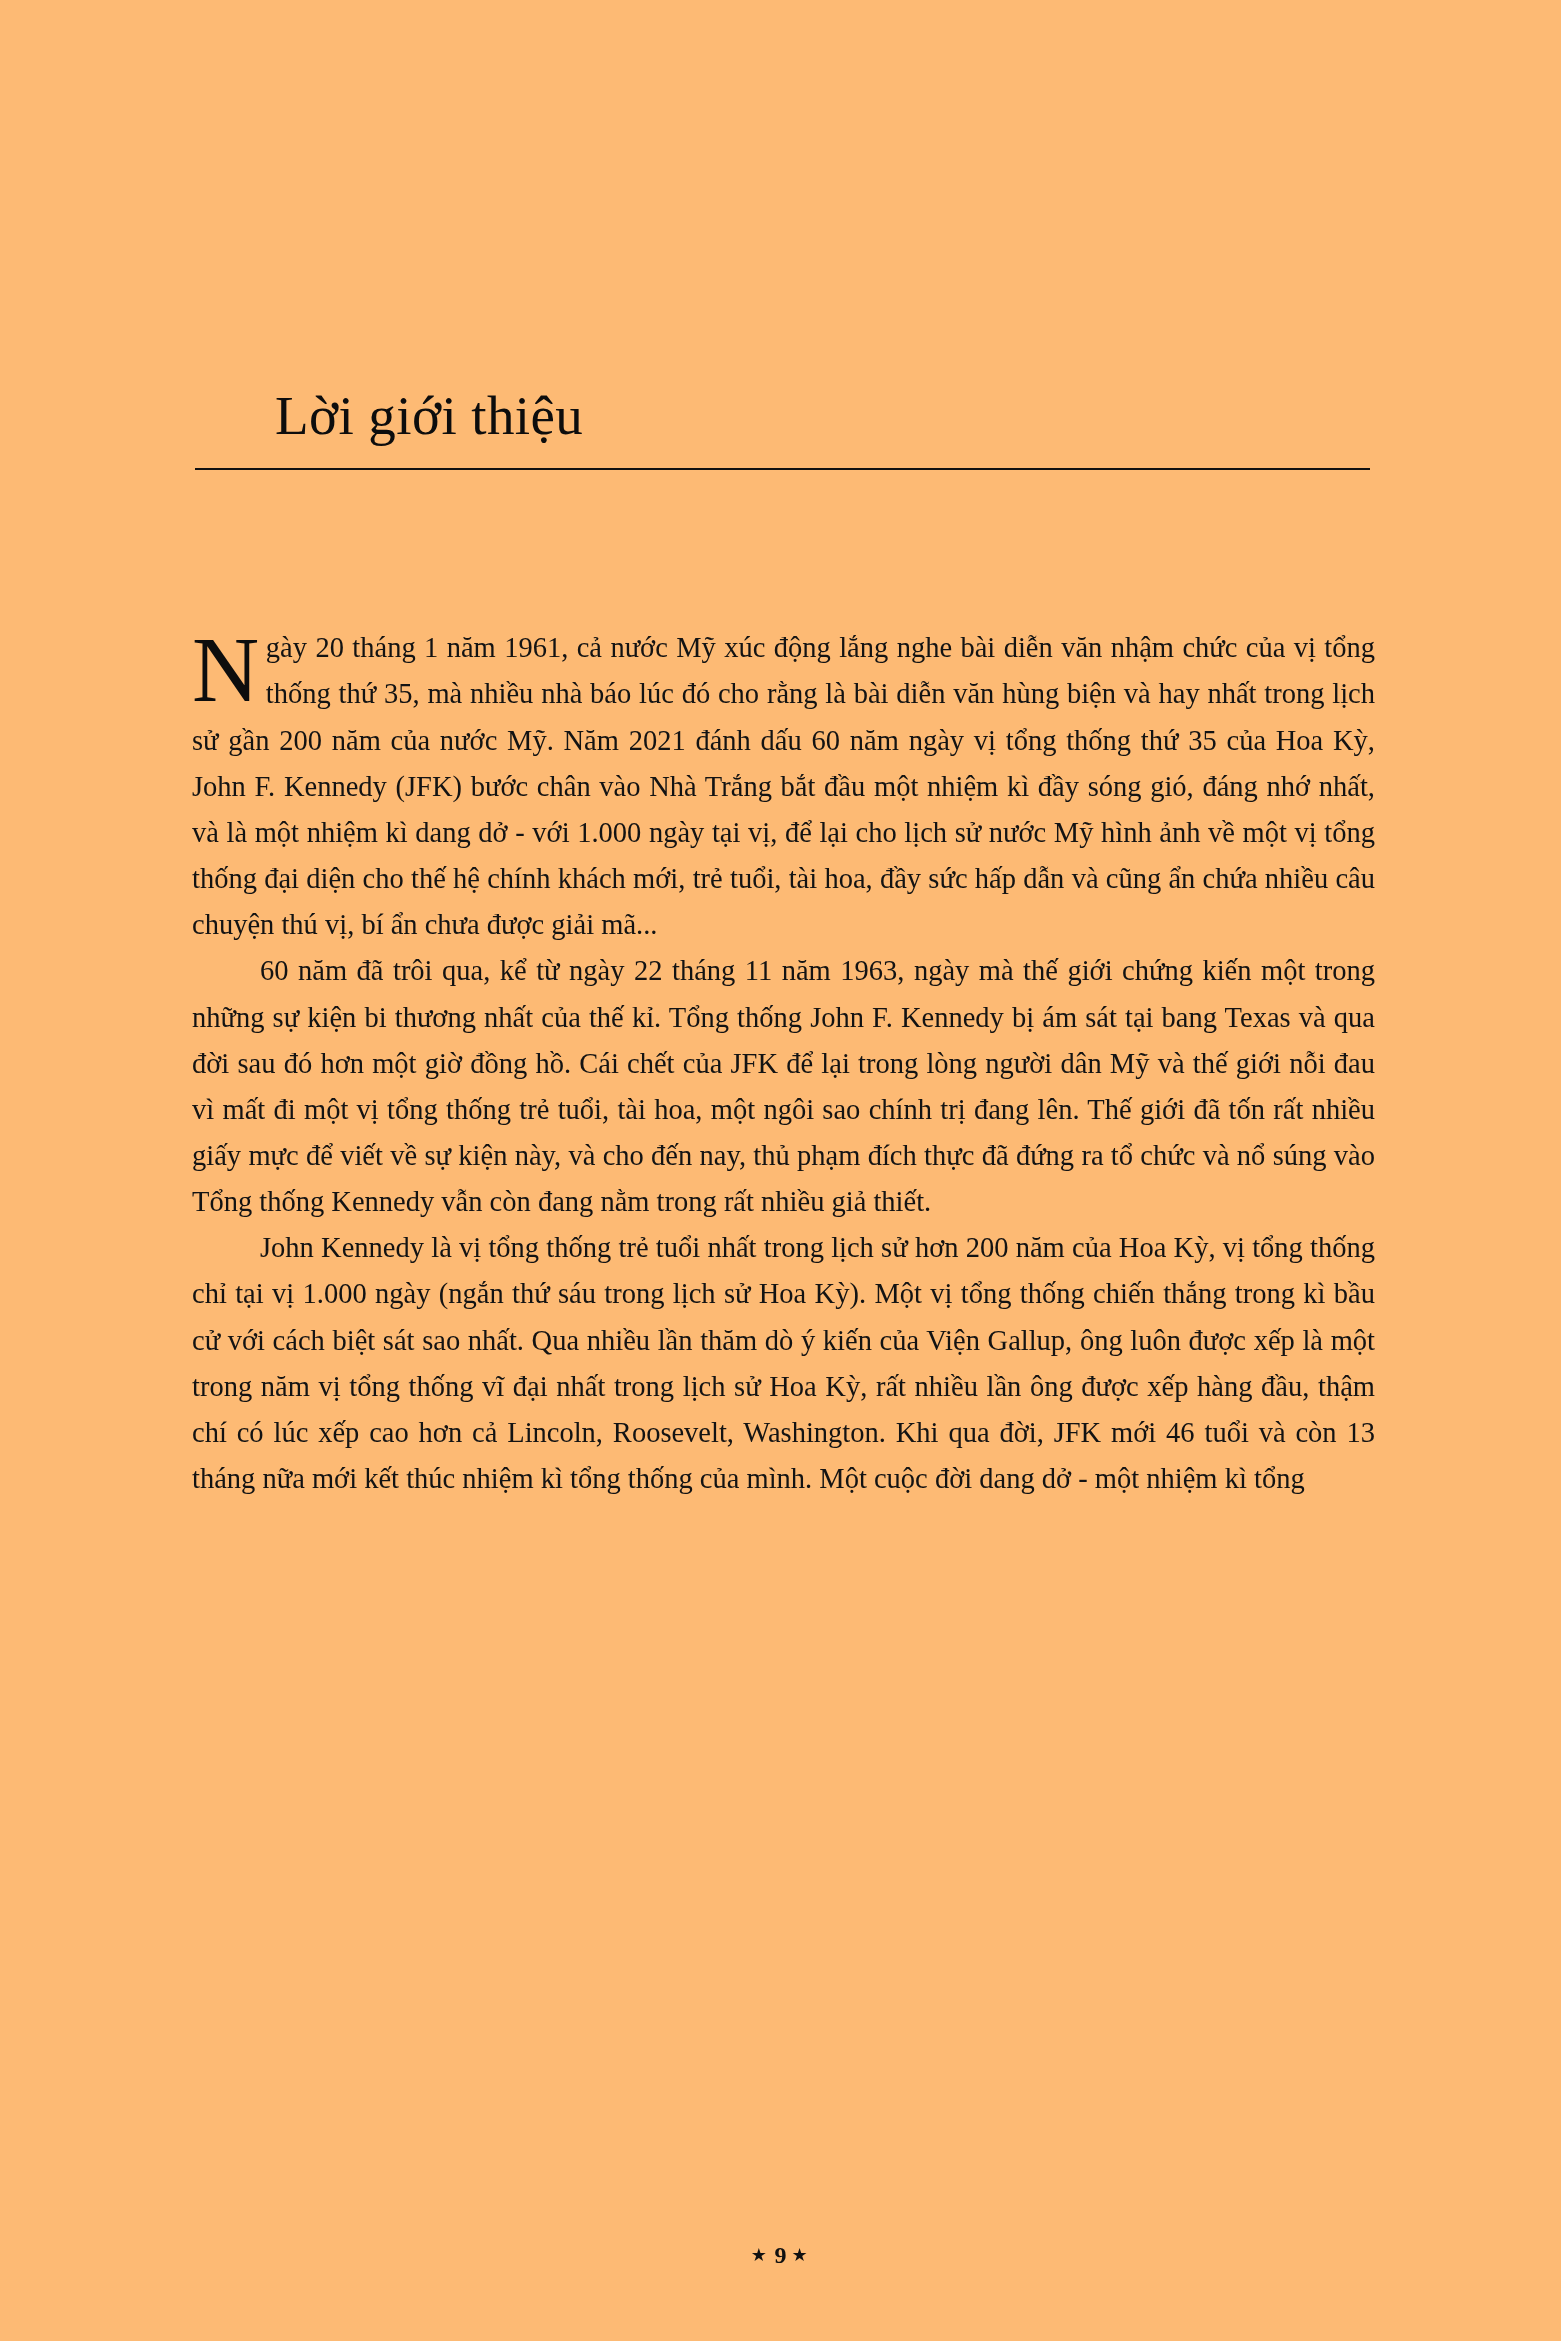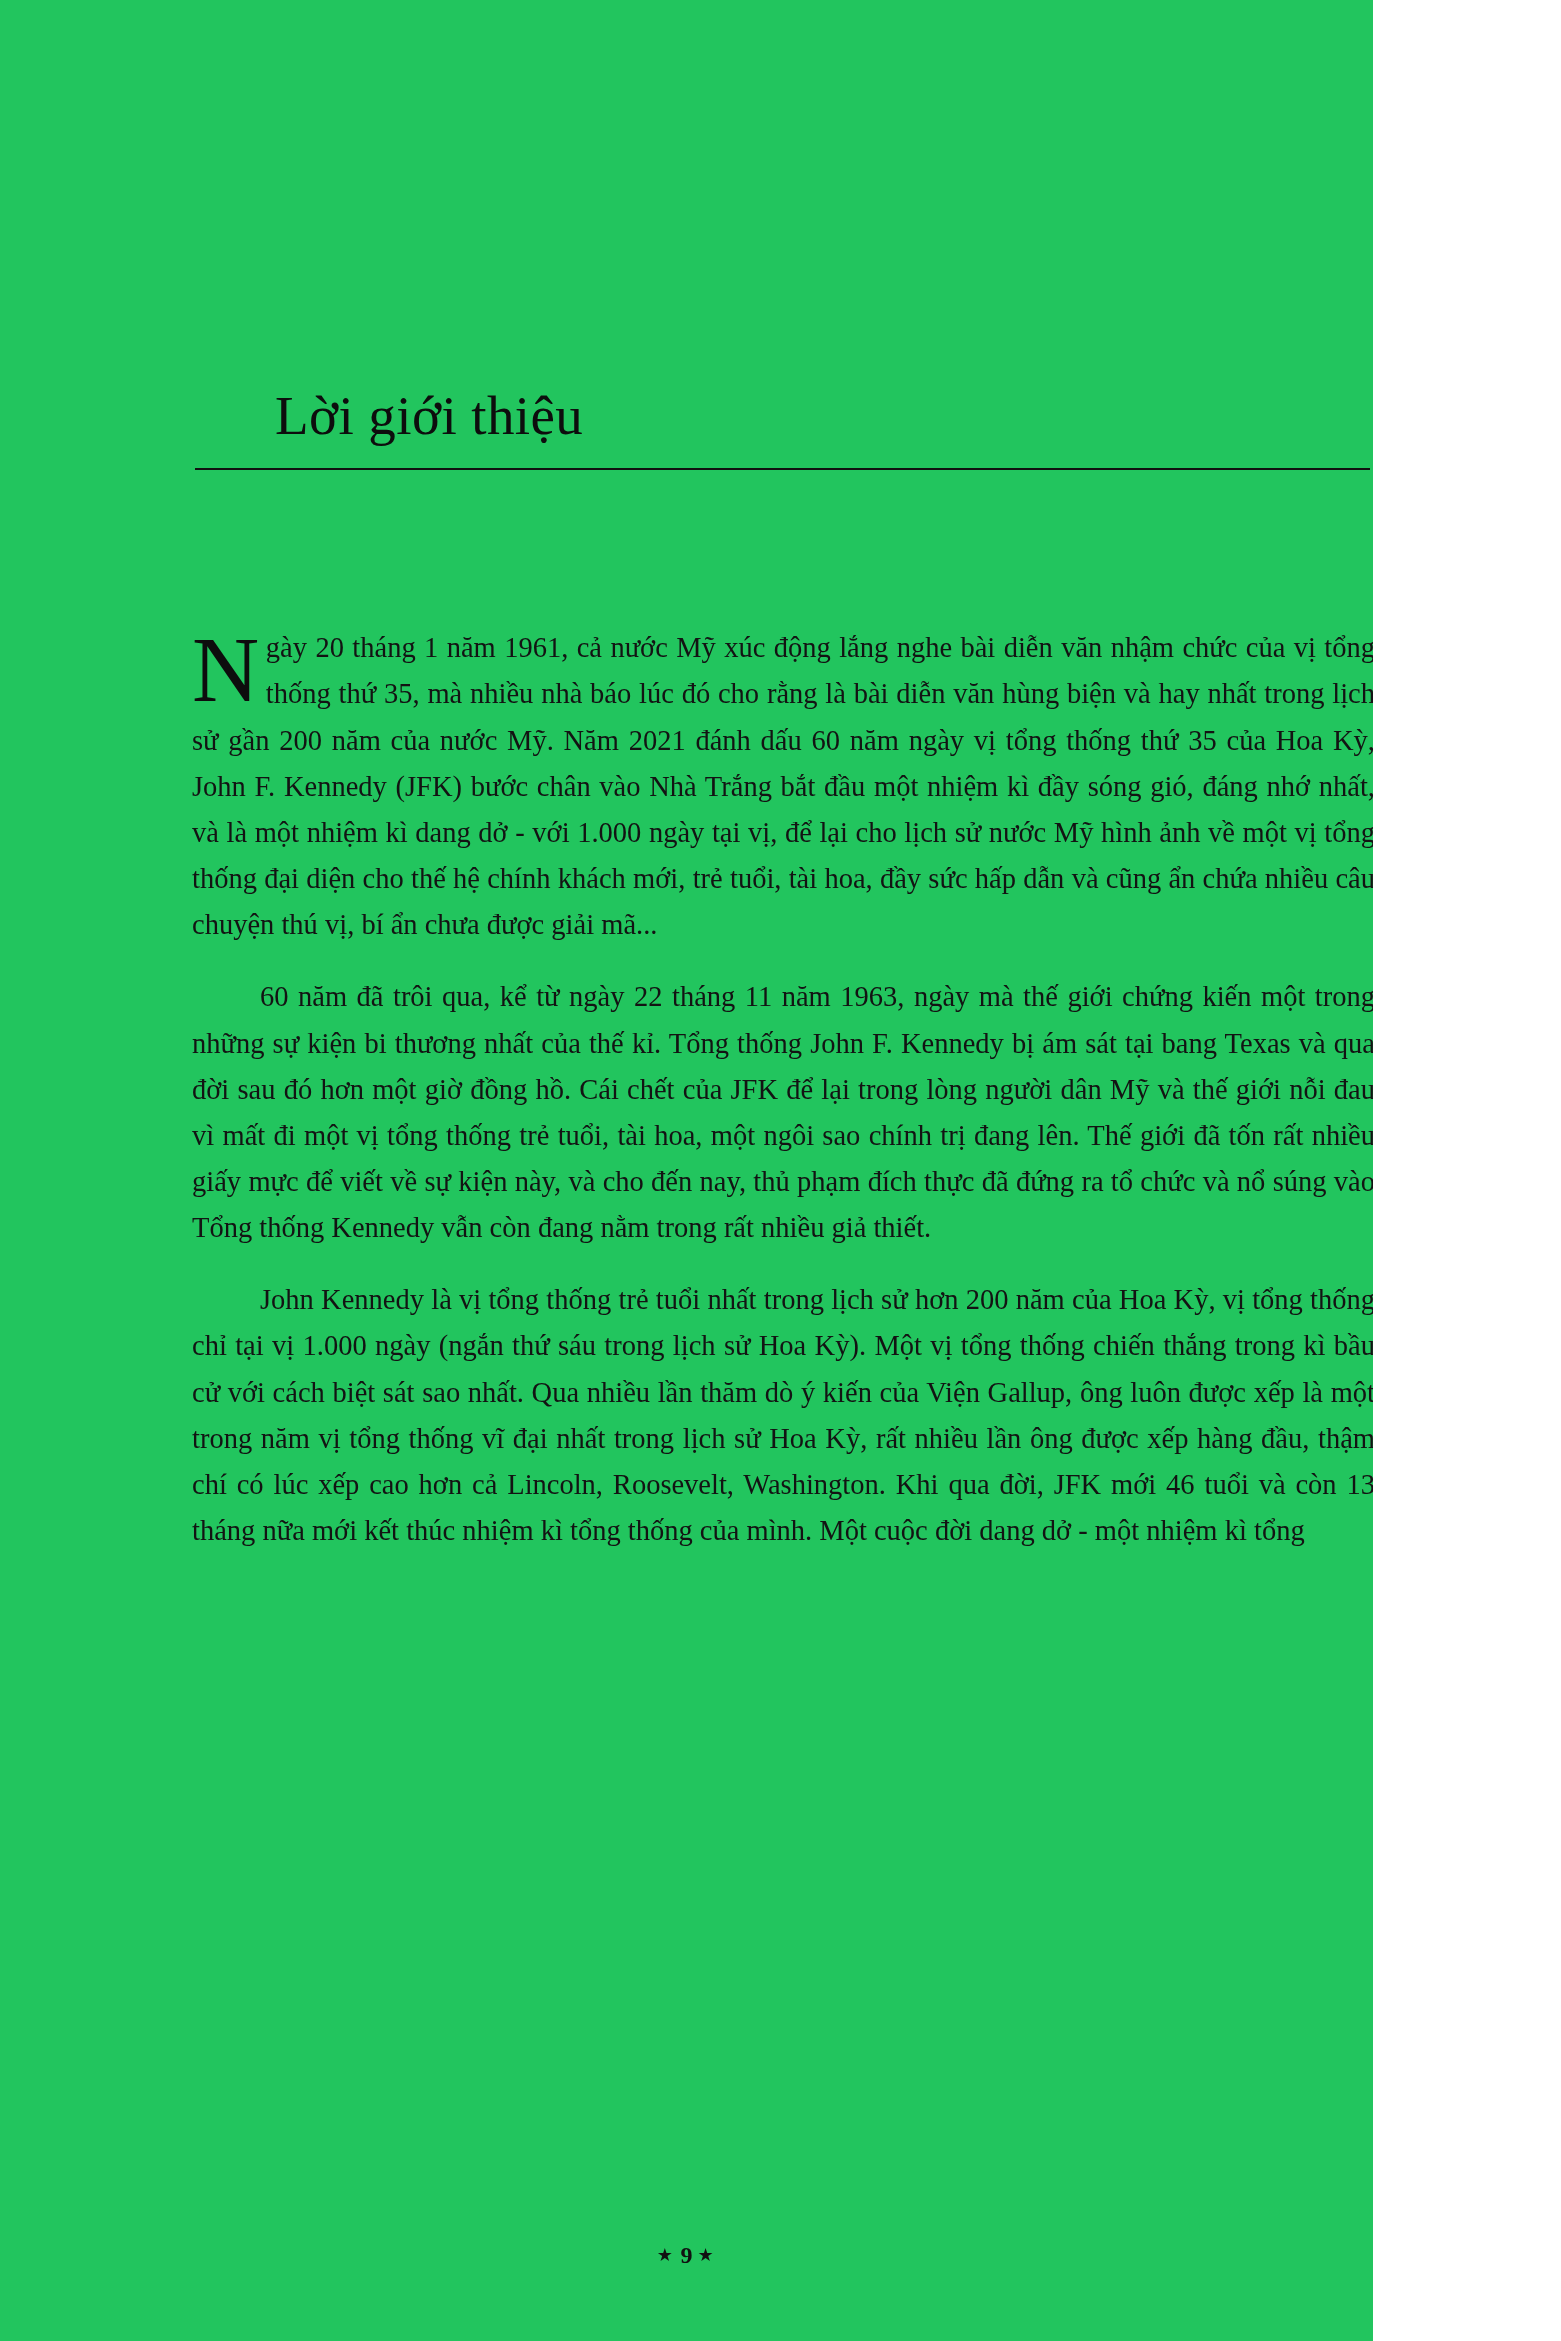--- a/index.html
+++ b/index.html
@@ -2,23 +2,23 @@
 <html style="font-size:13.2px"><head>
 <meta charset="utf-8">
 <style>
   html, body {
     margin: 0;
     padding: 0;
     background: #ffffff;
   }
   .page {
     position: relative;
-    width: 1373px;
+    width: 1561px;
     height: 2342px;
-    background: #22c55e;
+    background: #fdba74;
     box-sizing: border-box;
     font-family: "Liberation Serif", serif;
     color: #111111;
     overflow: hidden;
   }
   .content {
     position: absolute;
     left: 192px;
     top: 0;
     width: 1183px;
@@ -48,21 +48,20 @@
     line-height: 1.62;
     text-align: justify;
     color: #131313;
     hyphens: none;
   }
   .body-block p {
     margin: 0;
   }
   .body-block p + p {
     text-indent: 68px;
-    margin-top: 26px;
   }
   
   .dropcap {
     float: left;
     font-family: "Liberation Serif", serif;
     font-size: 93px;
     line-height: 0.82;
     padding: 6.6px 5px 0 0;
     margin-right: 1.7px;
     font-weight: 400;

